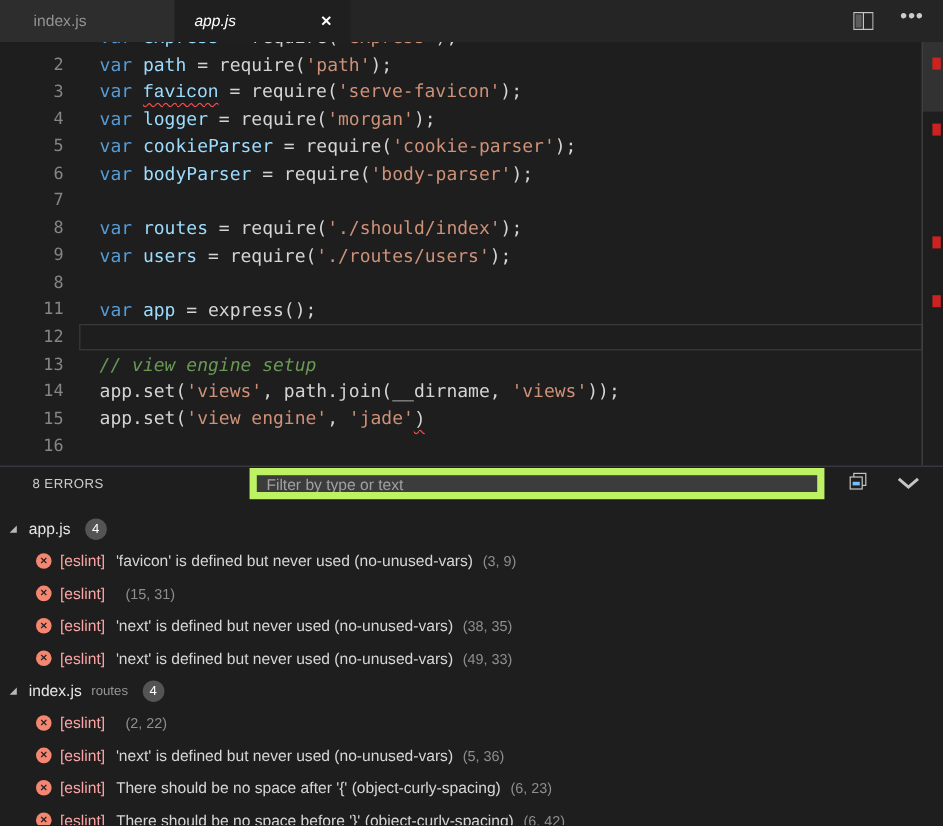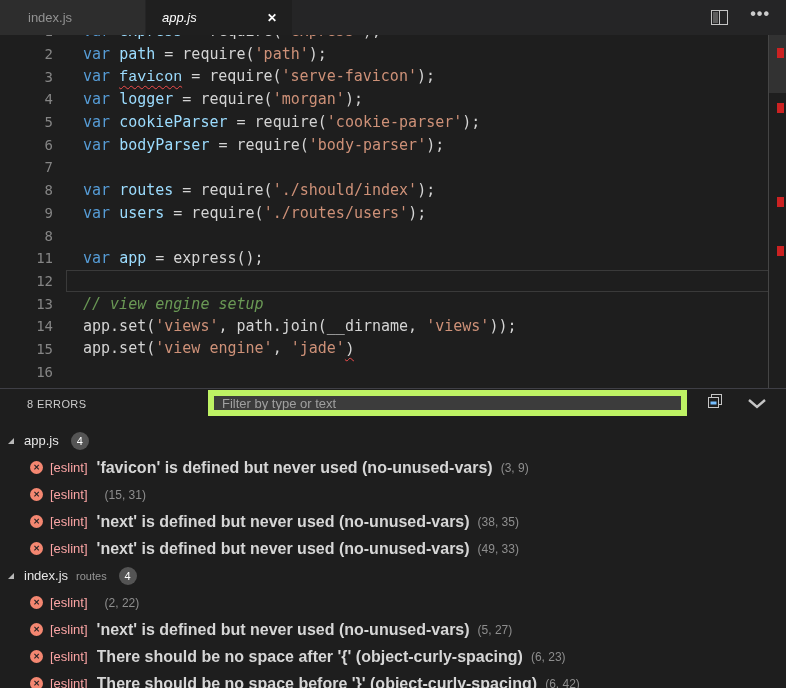--- a/index.html
+++ b/index.html
@@ -56,21 +56,21 @@
   .group-row .twisty{width:0;height:0;border-left:6px solid transparent;border-bottom:6px solid #b8b8b8;
         margin-left:8px;margin-right:10px;flex:0 0 auto;}
   .group-name{color:#e6e6e6;font-size:13px;}
   .group-dir{color:#969696;font-size:11px;margin-left:8px;}
   .count-badge{margin-left:12px;width:18px;height:18px;border-radius:50%;background:#545454;color:#ffffff;
         font-size:11px;display:flex;align-items:center;justify-content:center;flex:0 0 auto;}
   .err-row{padding-left:30px;}
   .err-icon{width:13px;height:13px;border-radius:50%;background:#f48771;color:#252526;flex:0 0 auto;
         display:flex;align-items:center;justify-content:center;font-size:8px;font-weight:bold;margin-right:7px;line-height:1;}
   .err-source{color:#fca5a5;font-size:13px;margin-right:9px;flex:0 0 auto;}
-  .err-msg{color:#d6d6d6;font-size:16px;white-space:nowrap;overflow:hidden;text-overflow:ellipsis;flex:0 1 auto;font-weight:bold;}
+  .err-msg{color:#d6d6d6;font-size:13px;white-space:nowrap;overflow:hidden;text-overflow:ellipsis;flex:0 1 auto;}
   .err-pos{color:#8e8e8e;font-size:12px;margin-left:8px;flex:0 0 auto;}
 </style>
 </head>
 <body>
 
 <div class="app">
 
   <div class="tabbar">
     <div class="tab tab-index">
       <span class="tab-label">index.js</span>
@@ -171,21 +171,21 @@
         </div>
         <div class="trow err-row">
           <span class="err-icon">✕</span>
           <span class="err-source">[eslint]</span>
           <span class="err-pos">(2, 22)</span>
         </div>
         <div class="trow err-row">
           <span class="err-icon">✕</span>
           <span class="err-source">[eslint]</span>
           <span class="err-msg">'next' is defined but never used (no-unused-vars)</span>
-          <span class="err-pos">(5, 27)</span>
+          <span class="err-pos">(5, 36)</span>
         </div>
         <div class="trow err-row">
           <span class="err-icon">✕</span>
           <span class="err-source">[eslint]</span>
           <span class="err-msg">There should be no space after '{' (object-curly-spacing)</span>
           <span class="err-pos">(6, 23)</span>
         </div>
         <div class="trow err-row">
           <span class="err-icon">✕</span>
           <span class="err-source">[eslint]</span>

